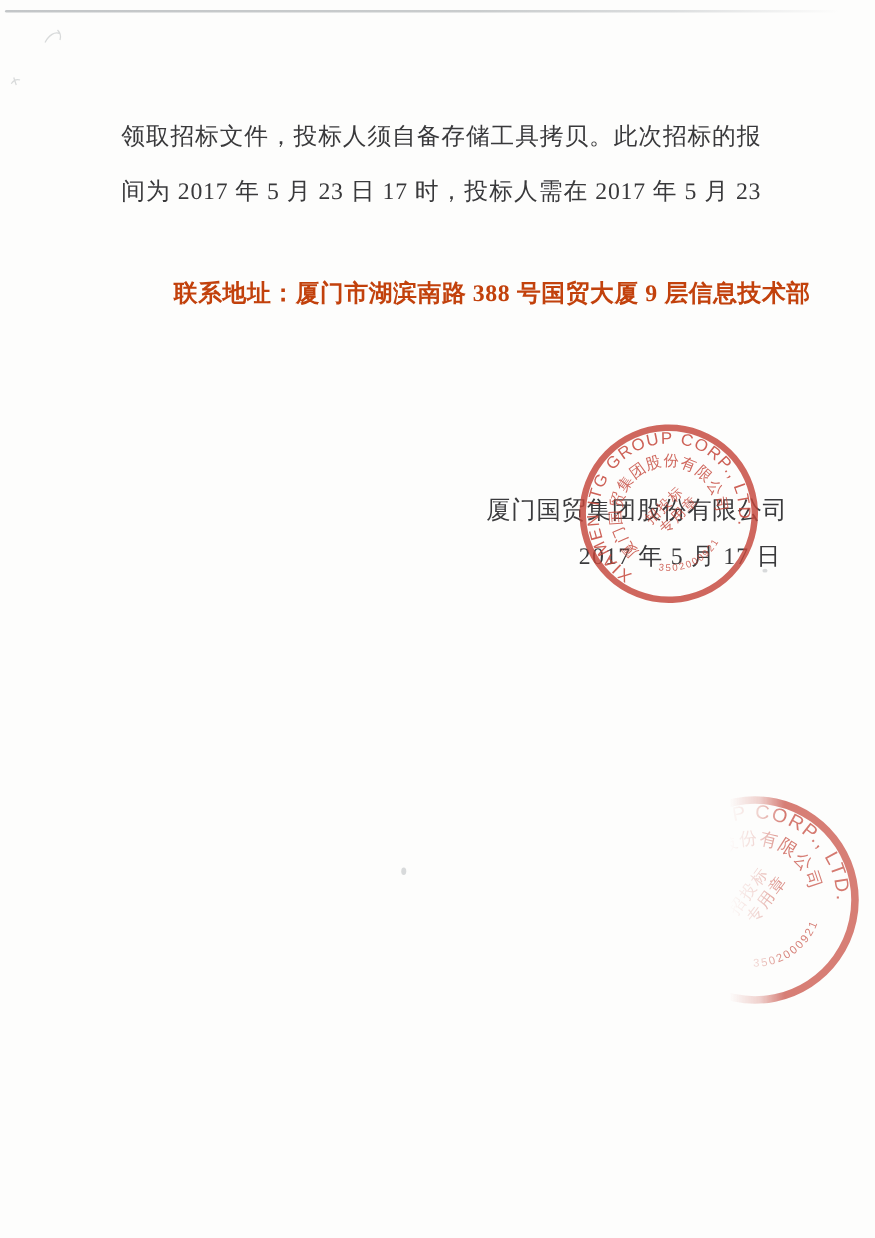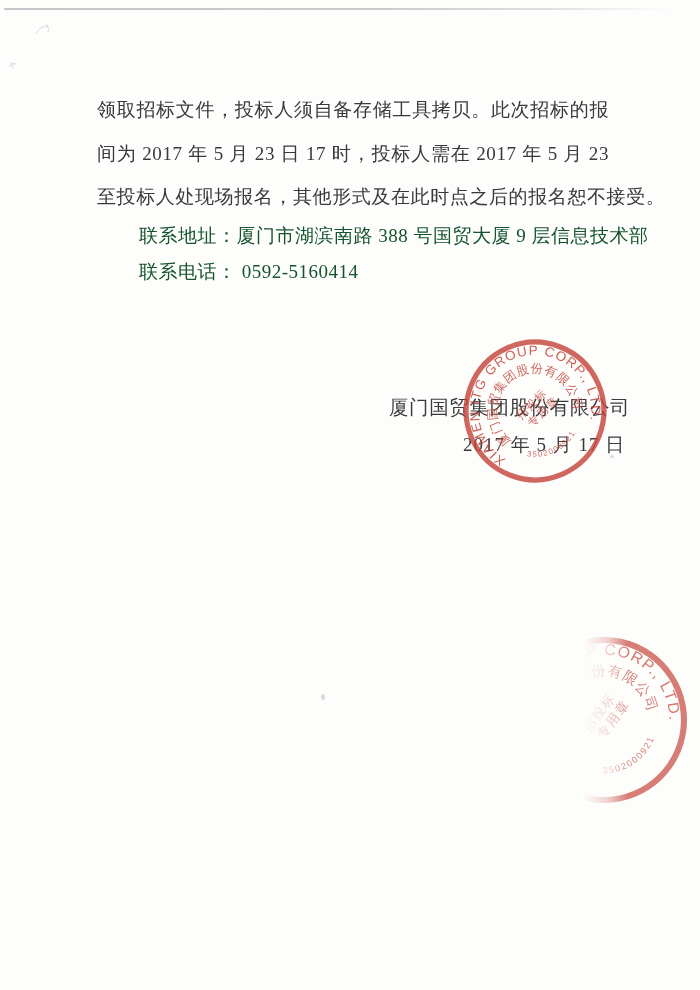--- a/index.html
+++ b/index.html
@@ -16,22 +16,23 @@
   .smudge{position:absolute;opacity:.55;}
   .speck{position:absolute;background:#bfc3c4;border-radius:50%;opacity:.6;}
   .para{
     position:absolute;left:97px;top:88px;width:512px;
     font-size:19px;line-height:43.5px;letter-spacing:.6px;color:#39393b;
   }
   .para .pline{white-space:nowrap;}
   .para .pline.just{width:100%;text-align:justify;text-align-last:justify;white-space:normal;height:43.5px;overflow:hidden;}
   .contact{
     position:absolute;left:139px;top:218px;
-    font-size:19px;line-height:35.6px;letter-spacing:.5px;color:#14532d;
+    font-size:19px;line-height:35.6px;letter-spacing:.5px;color:#c2410c;
     white-space:nowrap;
+    font-weight:bold;
   }
   .sign-company{
     position:absolute;left:389px;top:394px;
     font-size:19.5px;letter-spacing:.6px;color:#3a3a3c;white-space:nowrap;
   }
   .sign-date{
     position:absolute;left:463px;top:432px;
     font-size:19px;letter-spacing:1px;color:#3a3a3c;white-space:nowrap;
   }
   .stamp1{position:absolute;left:461px;top:337px;width:148px;height:148px;}
@@ -50,26 +51,24 @@
   </svg>
   <svg class="smudge" style="left:6px;top:58px;" width="14" height="14" viewBox="0 0 14 14">
     <path d="M3 9 c2-3 4-4 7-3 M5 4 l2 6" stroke="#9ba1a4" stroke-width="1" fill="none" opacity=".7"></path>
   </svg>
   <div class="speck" style="left:321px;top:694px;width:4px;height:6px;"></div>
   <div class="speck" style="left:610px;top:455px;width:4px;height:3px;"></div>
 
   <div class="para">
     <div class="pline just">领取招标文件，投标人须自备存储工具拷贝。此次招标的报名截止时</div>
     <div class="pline just">间为 2017 年 5 月 23 日 17 时，投标人需在 2017 年 5 月 23 日 17 时前</div>
-    <div class="pline">至投标人处现场报名，其他形式及在此时点之后的报名恕不接受。</div>
   </div>
 
   <div class="contact">
     <div>联系地址：厦门市湖滨南路 388 号国贸大厦 9 层信息技术部</div>
-    <div>联系电话： 0592-5160414</div>
   </div>
 
   <div class="sign-company">厦门国贸集团股份有限公司</div>
   <div class="sign-date">2017 年 5 月 17 日</div>
 
   <svg class="stamp1" viewBox="0 0 200 200">
     <defs>
       <g id="seal-art">
         <circle cx="100" cy="100" r="93" fill="none" stroke="#c5463a" stroke-width="7" opacity=".82"></circle>
         <path id="engArc" d="M 37.7 143.6 A 76 76 0 1 1 162.3 143.6" fill="none"></path>

